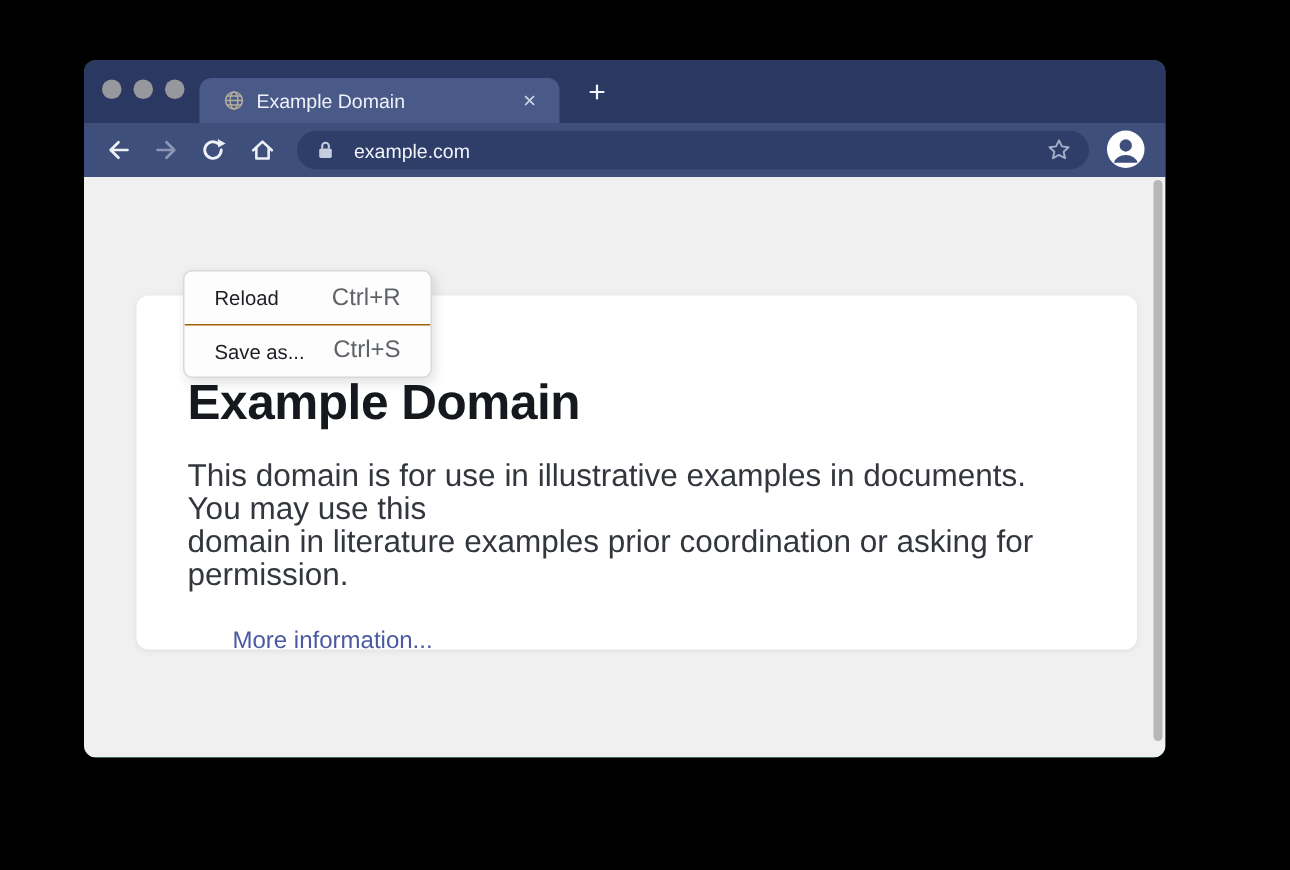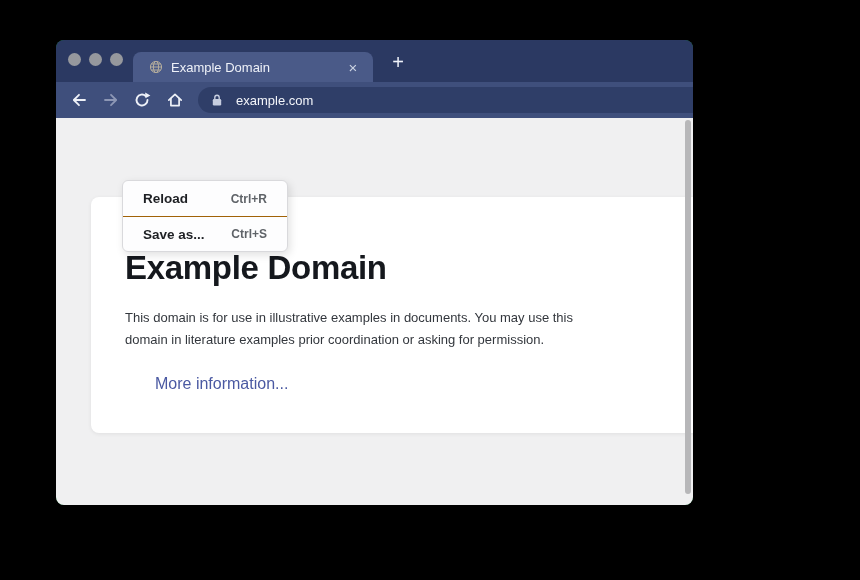--- a/index.html
+++ b/index.html
@@ -1,19 +1,19 @@
 <!DOCTYPE html>
 <html><head>
 <meta charset="utf-8">
 <style>
   * { margin:0; padding:0; box-sizing:border-box; }
   html,body { width:860px; height:580px; background:#000; overflow:hidden;
     font-family:"Liberation Sans", sans-serif; }
 
-  .window { position:absolute; left:56px; top:40px; width:637px; height:465px;
+  .window { position:absolute; left:56px; top:40px; width:721px; height:465px;
     border-radius:8px; overflow:hidden; background:#15803d; }
 
   
   .titlebar { position:relative; height:42px; background:#2b3962; }
   .traffic-lights { position:absolute; left:12px; top:13px; display:flex; gap:8px; }
   .traffic-light { width:13px; height:13px; border-radius:50%; background:#96989d; }
   .tab { position:absolute; left:77px; bottom:0; width:240px; height:30px;
     background:#4a5a88; border-radius:8px 8px 0 0; display:flex; align-items:center; }
   .tab-favicon { margin-left:16px; width:14px; height:14px; flex:0 0 auto; }
   .tab-title { margin-left:8px; font-size:13px; color:#eef1f8; white-space:nowrap;
@@ -41,33 +41,33 @@
     color:#eef1f8; font-size:15px; line-height:10px; text-align:center;
     letter-spacing:0; font-weight:700; }
 
   
   .content { position:relative; height:387px; background:#f0f0f1; }
   .card { position:absolute; left:35px; top:79px; width:667px; height:236px;
     background:#ffffff; border-radius:8px; box-shadow:0 1px 4px rgba(0,0,0,0.07);
     padding:52px 40px 0 34px; }
   .page-heading { font-size:33px; font-weight:700; color:#15181d;
     letter-spacing:-0.3px; margin-bottom:20px; }
-  .page-paragraph { font-size:13px; line-height:22px; color:#33373d; margin-bottom:24px;margin-top:20px; }
+  .page-paragraph { font-size:21px; line-height:22px; color:#33373d; margin-bottom:24px;margin-top:20px; }
   .para-line { display:block; }
   .page-link { font-size:16px; color:#4a59a2; text-decoration:none; cursor:pointer;margin-left:30px; }
 
   
   .context-menu { position:absolute; left:66px; top:62px; width:166px;
     background:#fdfdfe; border:1px solid #d9d9dc; border-radius:6px;
     box-shadow:2px 3px 8px rgba(0,0,0,0.12); z-index:5; overflow:hidden; }
   .menu-item { height:35px; display:flex; align-items:center;
-    justify-content:space-between; padding:0 20px; cursor:default;font-weight:bold; }
+    justify-content:space-between; padding:0 20px; cursor:default; }
   .menu-item + .menu-item { border-top:1px solid #a16207; }
   .menu-label { font-size:13.5px; color:#1d1f23; }
-  .menu-shortcut { font-size:12px; color:#5f6368; }
+  .menu-shortcut { font-size:16px; color:#5f6368; }
 
   
   .scrollbar-thumb { position:absolute; right:2px; top:2px; width:6px; height:374px;
     border-radius:3px; background:#b7b7b9; }
 
   svg { display:block; }
 </style>
 </head>
 <body>
 

